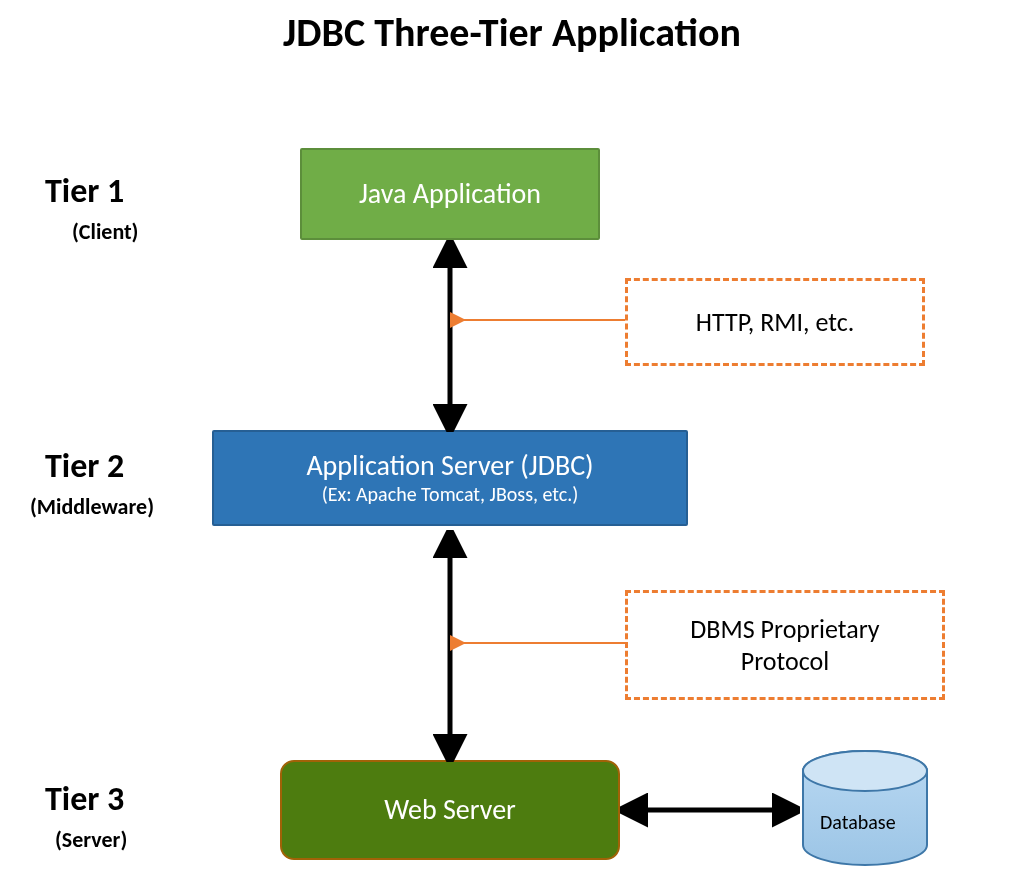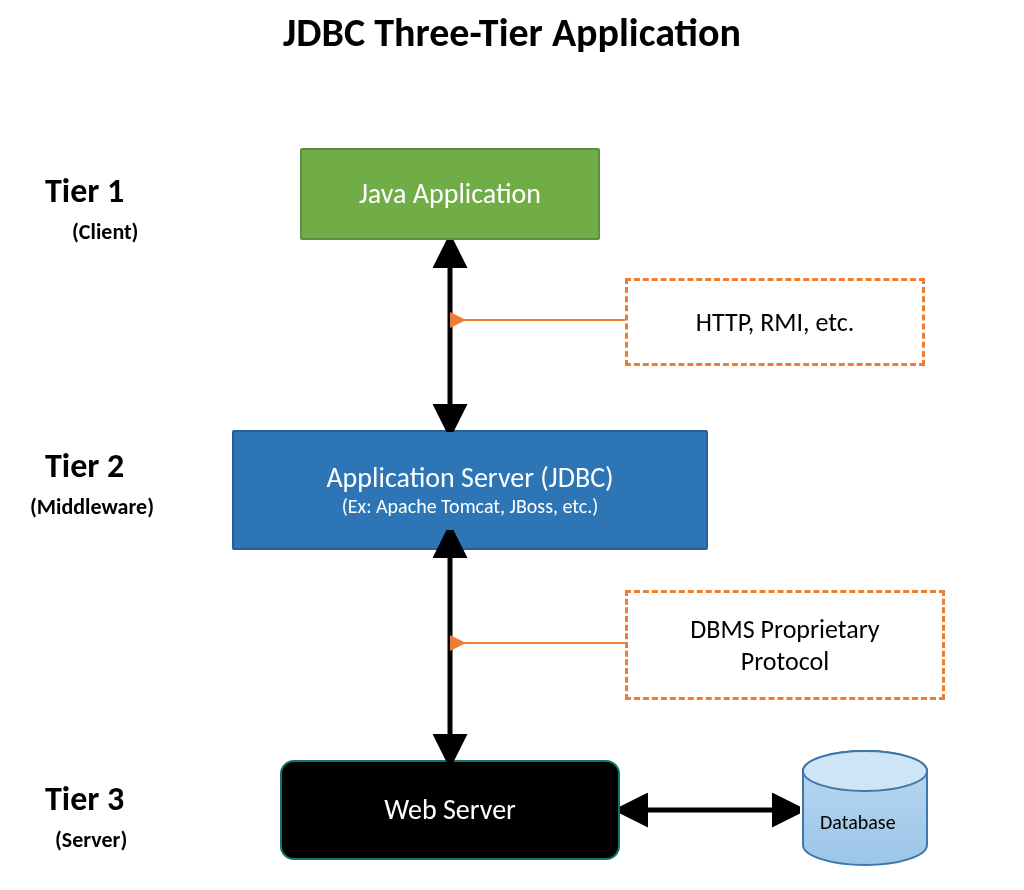--- a/index.html
+++ b/index.html
@@ -58,22 +58,22 @@
     color: #fff;
     border-radius: 2px;
   }
   .tier2-box {
     background: #2E75B6;
     border: 2px solid #265f94;
     color: #fff;
     border-radius: 2px;
   }
   .tier3-box {
-    background: #000000;
-    border: 2px solid #0f766e;
+    background: #4d7c0f;
+    border: 2px solid #a16207;
     color: #fff;
     border-radius: 14px;
   }
   .callout {
     position: absolute;
     border: 3px dashed #ED7D31;
     background: #fff;
     color: #000;
     display: flex;
     align-items: center;
@@ -103,21 +103,21 @@
   <div class="tier-label" style="left:45px; top:445px;">Tier 2</div>
   <div class="tier-sub" style="left:30px; top:493px;">(Middleware)</div>
 
   <div class="tier-label" style="left:45px; top:778px;">Tier 3</div>
   <div class="tier-sub" style="left:55px; top:826px;">(Server)</div>
 
   <div class="box tier1-box" style="left:300px; top:148px; width:300px; height:92px;">
     <div class="main">Java Application</div>
   </div>
 
-  <div class="box tier2-box" style="left:212px; top:430px; width:476px; height:120px;margin-left:20px;">
+  <div class="box tier2-box" style="left:212px; top:430px; width:476px; height:96px;">
     <div class="main">Application Server (JDBC)</div>
     <div class="sub">(Ex: Apache Tomcat, JBoss, etc.)</div>
   </div>
 
   <div class="box tier3-box" style="left:280px; top:760px; width:340px; height:100px;">
     <div class="main">Web Server</div>
   </div>
 
   <div class="callout" style="left:625px; top:278px; width:300px; height:88px;">
     <span>HTTP, RMI, etc.</span>

